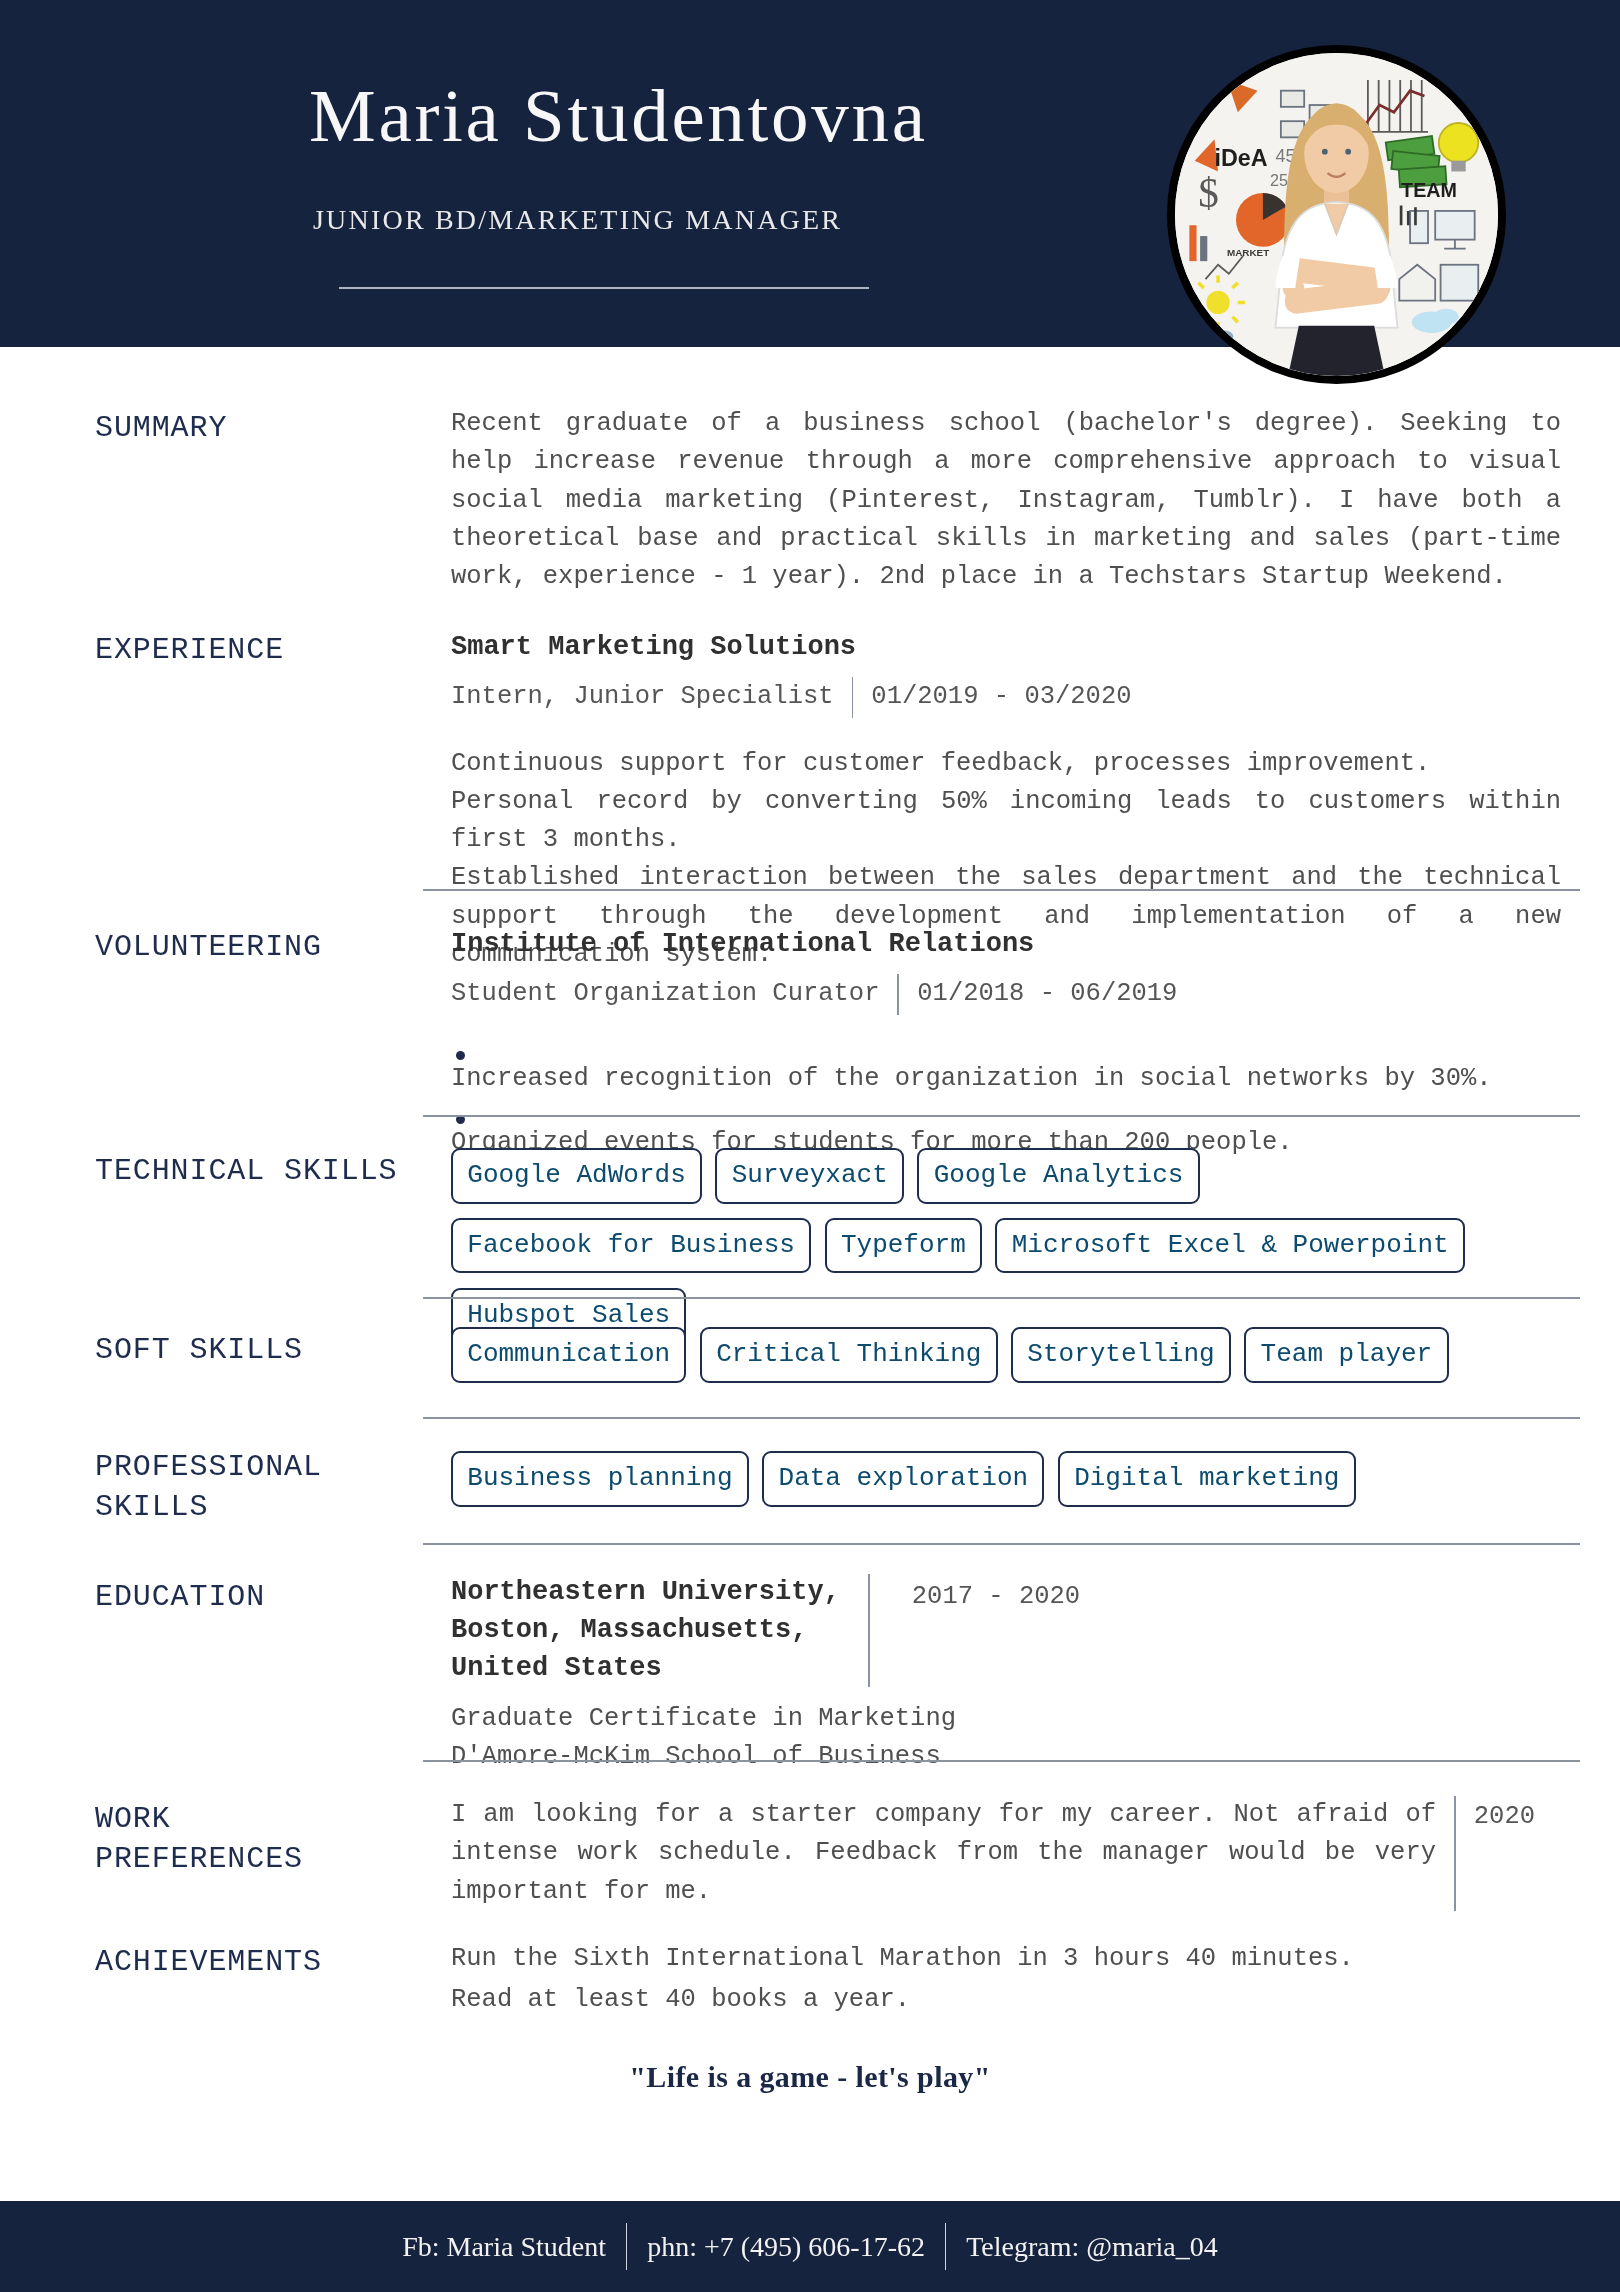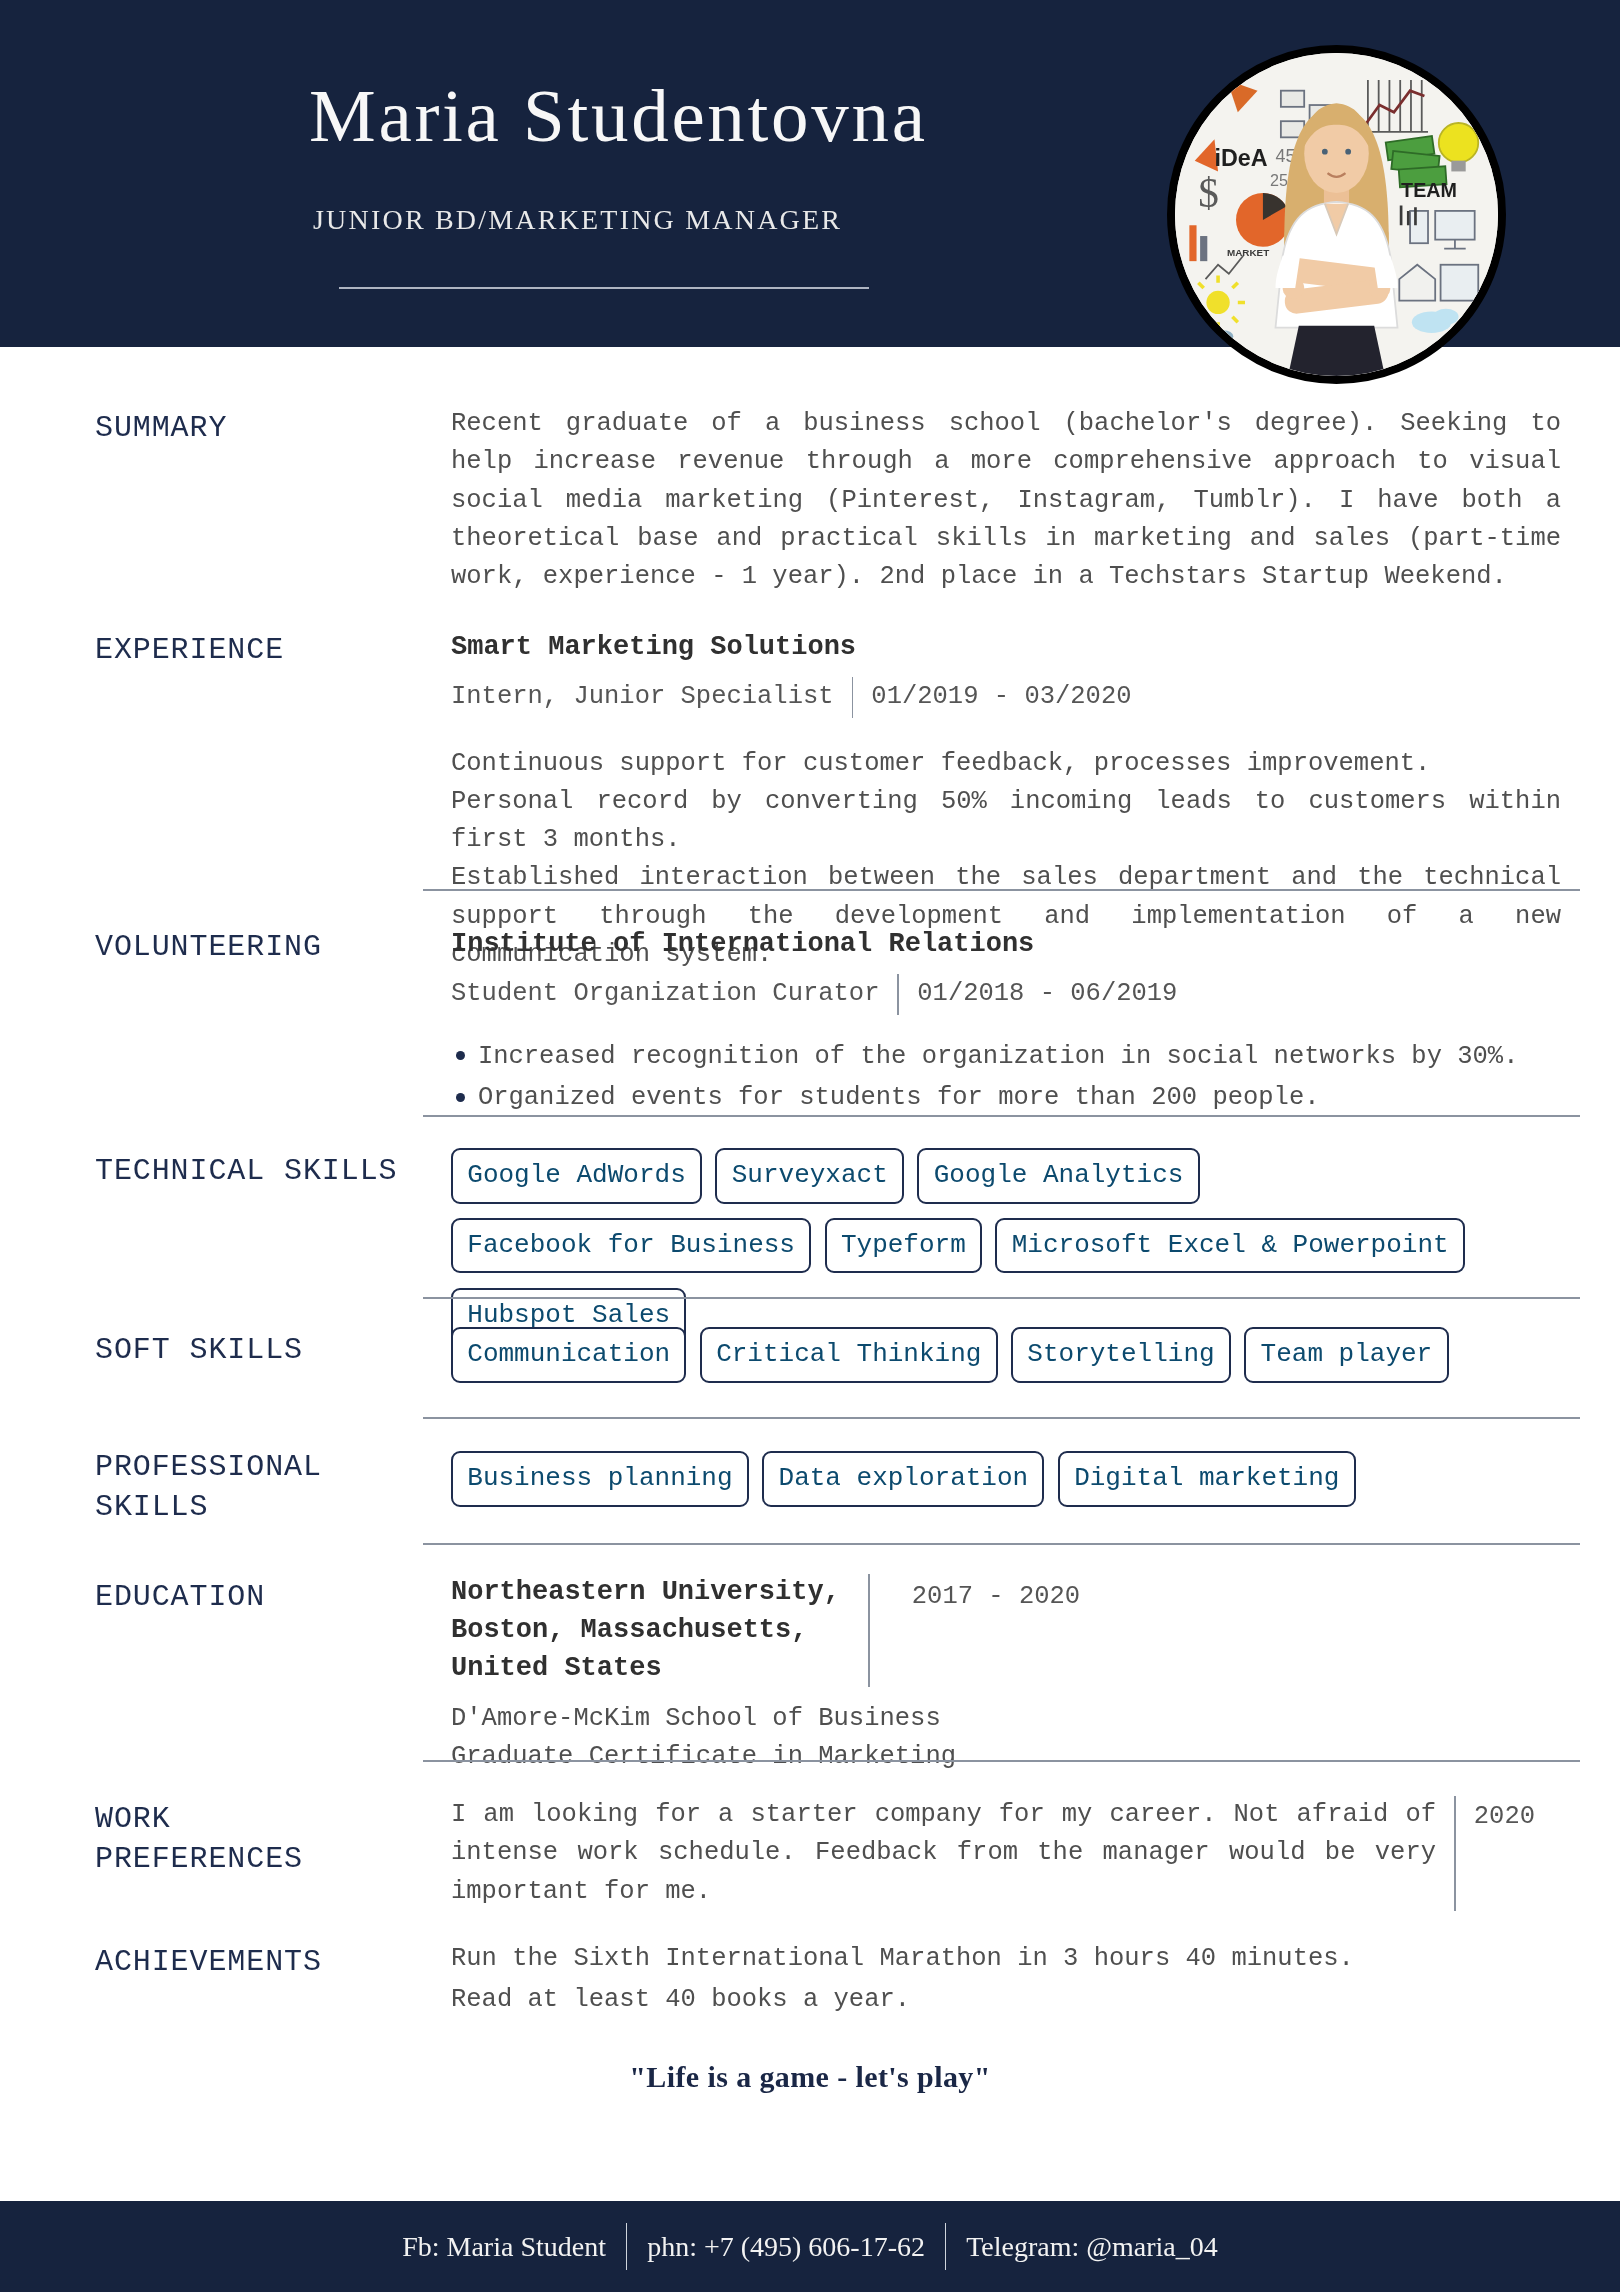--- a/index.html
+++ b/index.html
@@ -33,21 +33,21 @@
     letter-spacing:0.9px; line-height:1.35; white-space:pre-line; padding-top:2.7px;
   }
   .content { width:1111px; font-size:25.5px; color:#4f4f4f; line-height:1.5; }
   .para { text-align:justify; }
   .entry-title { font-size:27px; font-weight:bold; color:#303030; }
   .meta-line { display:flex; align-items:center; margin-top:9px; color:#555; }
   .vbar { width:1.8px; background:#8b93a0; margin:0 18px; }
   .vbar-role { height:41px; }
   .desc { margin-top:27px; }
   .bullets { margin-top:23px; }
-  .bullet-row { display:flex; align-items:flex-start; margin-bottom:3.6px; }
+  .bullet-row { display:flex; align-items:flex-start; margin-bottom:3.6px;flex-direction:column; }
   .bullet-dot { width:9px; height:9px; border-radius:50%; background:#1e2c4d; margin:13.4px 12.5px 0 5.4px; flex-shrink:0; }
   
   .pills { display:flex; flex-wrap:wrap; gap:14.3px 13.4px; }
   .pill {
     border:2.7px solid #1e2c4d; border-radius:9px; padding:6.3px 14.3px;
     font-size:26px; color:#0c4a6e; white-space:nowrap; background:#fff;
   }
   
   .edu-top { display:flex; align-items:stretch; }
   .edu-school { width:399px; font-size:27px; font-weight:bold; color:#303030; line-height:1.4; }
@@ -289,22 +289,22 @@
 
   <section class="row" style="top:1574px">
     <div class="label">EDUCATION</div>
     <div class="content">
       <div class="edu-top">
         <div class="edu-school">Northeastern University, Boston, Massachusetts, United States</div>
         <span class="vbar"></span>
         <div class="edu-dates">2017 - 2020</div>
       </div>
       <div class="edu-details">
+          <div>Graduate Certificate in Marketing</div>
           <div>D'Amore-McKim School of Business</div>
-          <div>Graduate Certificate in Marketing</div>
         </div>
     </div>
   </section>
 
   <div class="divider" style="top:1760px"></div>
 
   <section class="row" style="top:1796px">
     <div class="label">WORK
 PREFERENCES</div>
     <div class="content">

